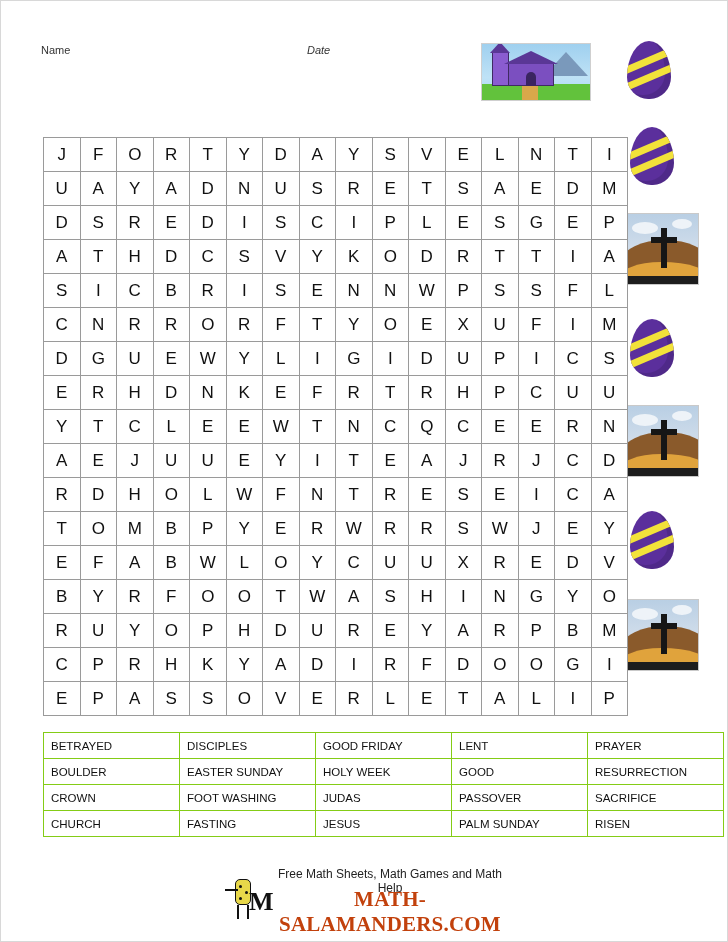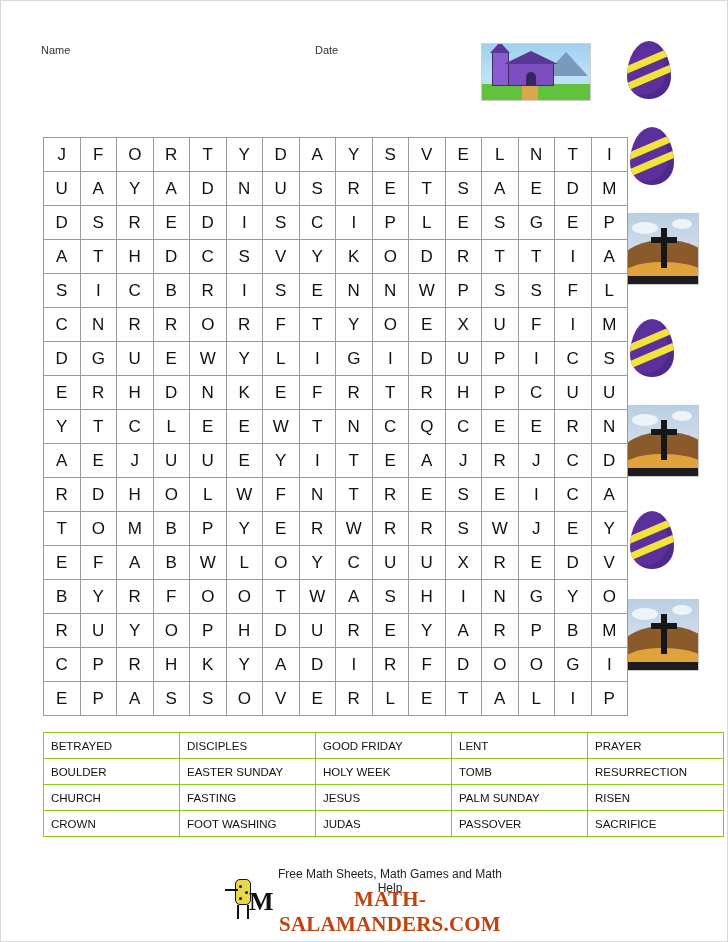--- a/index.html
+++ b/index.html
@@ -30,21 +30,21 @@
     left: 40px;
     width: 600px;
     height: 20px;
   }
   .hdr-label {
     position: absolute;
     font-size: 11px;
     color: #333;
   }
   .hdr-name { left: 0px; top: 3px; }
-  .hdr-date { left: 274px; top: 3px; }
+  .hdr-date { left: 266px; top: 3px; font-style: italic; }
 
   .title {
     position: absolute;
     left: 40px;
     top: 88px;
     font-family: "Liberation Serif", serif;
     font-size: 23px;
     font-weight: bold;
     letter-spacing: 0.4px;
     color: #3b5fa8;
@@ -724,36 +724,36 @@
             <td>BETRAYED</td>
             <td>DISCIPLES</td>
             <td>GOOD FRIDAY</td>
             <td>LENT</td>
             <td>PRAYER</td>
           </tr>
           <tr>
             <td>BOULDER</td>
             <td>EASTER SUNDAY</td>
             <td>HOLY WEEK</td>
-            <td>TOMB</td>
+            <td>GOOD</td>
             <td>RESURRECTION</td>
+          </tr>
+          <tr>
+            <td>CROWN</td>
+            <td>FOOT WASHING</td>
+            <td>JUDAS</td>
+            <td>PASSOVER</td>
+            <td>SACRIFICE</td>
           </tr>
           <tr>
             <td>CHURCH</td>
             <td>FASTING</td>
             <td>JESUS</td>
             <td>PALM SUNDAY</td>
             <td>RISEN</td>
-          </tr>
-          <tr>
-            <td>CROWN</td>
-            <td>FOOT WASHING</td>
-            <td>JUDAS</td>
-            <td>PASSOVER</td>
-            <td>SACRIFICE</td>
           </tr>
         </tbody>
     </table>
   </div>
 
   <div class="logo-wrap">
     <div class="logo-inner">
       <div class="mascot">
         <div class="m-body"></div>
         <div class="m-dot" style="left:14px; top:8px;"></div>

